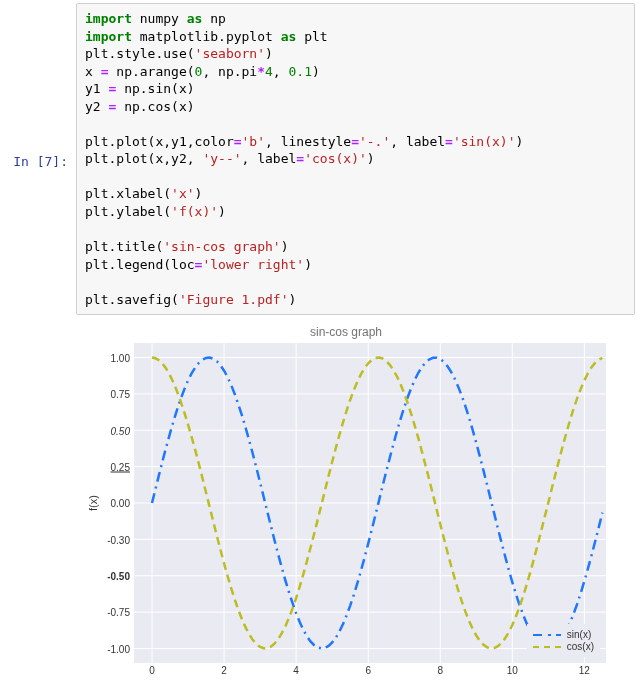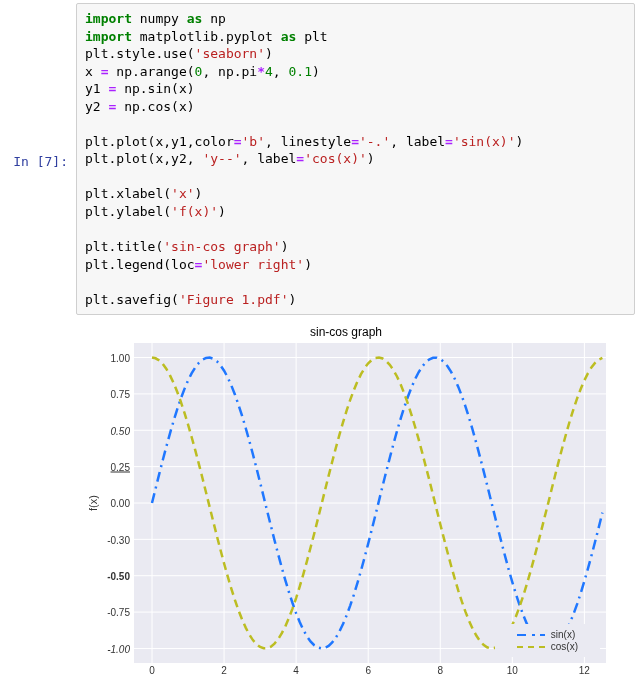--- a/index.html
+++ b/index.html
@@ -49,21 +49,21 @@
     margin-left: 76px;
     padding: 10px 6px 10px 0;
   }
   .chart-wrap {
     width: 520px;
     margin: 0 auto 0 10px;
   }
   .chart-title {
     text-align: center;
     font-size: 12px;
-    color: #000000;
+    color: #737373;
     margin-bottom: 4px;
   }
   .plot-row {
     display: flex;
     align-items: stretch;
   }
   .ylabel {
     width: 14px;
     display: flex;
     align-items: center;
@@ -108,21 +108,21 @@
   .xticks div { position: absolute; transform: translateX(-50%); top: 2px; }
   .legend {
     position: absolute;
     right: 6px;
     bottom: 6px;
     background: #eaeaf2;
     padding: 4px 6px;
     font-size: 10px;
     color: #333;
   }
-  .legend-row { display: flex; align-items: center; gap: 6px; margin: 1px 16px;}
+  .legend-row { display: flex; align-items: center; gap: 6px; margin: 1px 0;}
   .legend-line { width: 28px; height: 0; border-top-width: 2.5px; border-top-style: solid; }
   .lg-sin { border-top-color:#1f77ff; border-top-style: dashed; border-image: repeating-linear-gradient(to right,#1f77ff 0 10px,transparent 10px 15px,#1f77ff 15px 17px,transparent 17px 22px) 2;}
   .lg-cos { border-top-color:#bcbd22; border-top-style: dashed; }
 </style>
 </head>
 <body>
 
 <div class="cell">
   <div class="prompt">In [7]:</div>
   <div class="code-area"><span class="kw">import</span> <span class="nm">numpy</span> <span class="kw">as</span> <span class="nm">np</span>
@@ -145,21 +145,21 @@
 </div>
 
 <div class="output-area">
   <div class="chart-wrap">
     <div class="chart-title">sin-cos graph</div>
     <div class="plot-row">
       <div class="ylabel">
           <span>f(x)</span>
         </div>
       <div class="yticks" id="yticks">
-          <div style="top: 95.4545%; font-style: italic;">-1.00</div>
+          <div style="top: 95.4545%;">-1.00</div>
           <div style="top: 84.0909%; text-align: center;">-0.75</div>
           <div style="top: 72.7273%; font-weight: bold;">-0.50</div>
           <div style="top: 61.3636%;">-0.30</div>
           <div style="top: 50%;">0.00</div>
           <div style="top: 38.6364%; text-decoration: underline;">0.25</div>
           <div style="top: 27.2727%; font-style: italic;">0.50</div>
           <div style="top: 15.9091%; margin-left: 14px;">0.75</div>
           <div style="top: 4.54545%;">1.00</div>
         </div>
       <div class="plot" id="plot">

